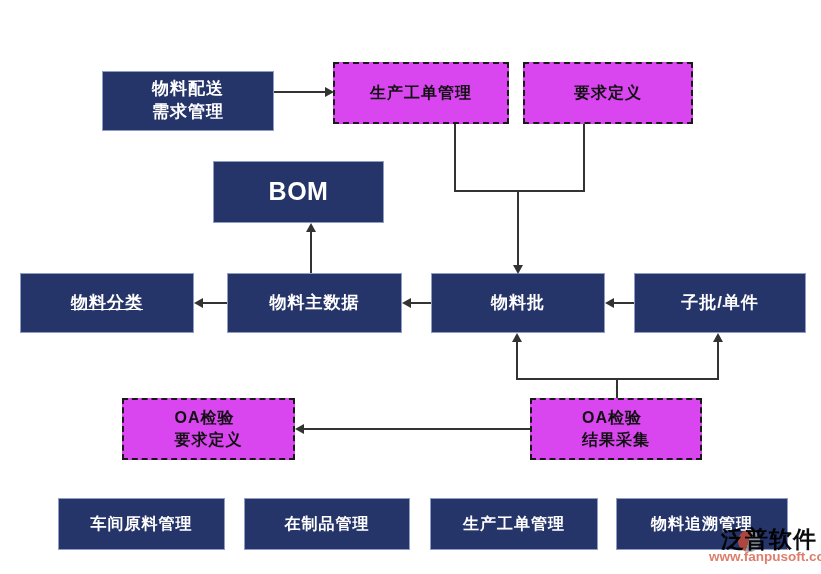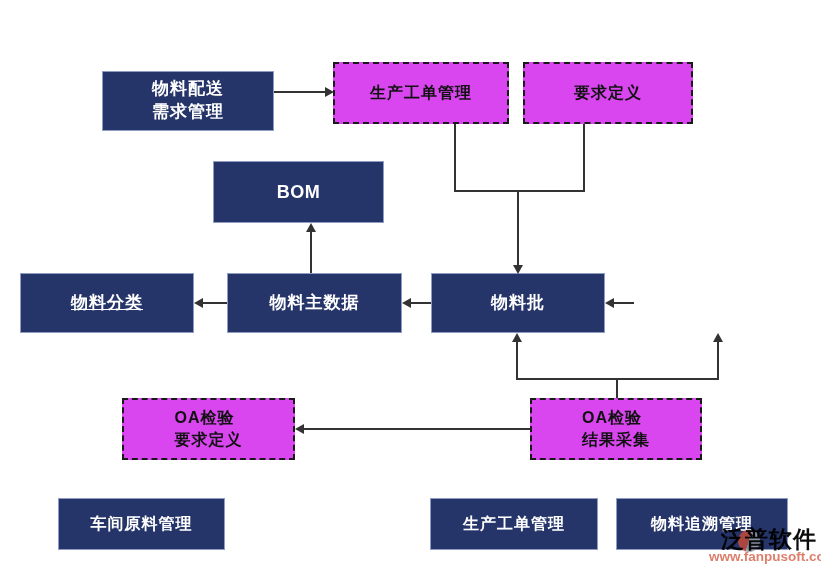--- a/index.html
+++ b/index.html
@@ -20,21 +20,21 @@
     justify-content: center;
     text-align: center;
     font-weight: bold;
     font-size: 17px;
     line-height: 1.35;
     white-space: pre-line;
     letter-spacing: 1px;
     box-sizing: border-box;
     border: 1px solid #8f9cc4;
   }
-  .node.bom { font-size: 18px; letter-spacing: 0.5px; }
+  .node.bom { font-size: 25px; letter-spacing: 0.5px; }
   .node.small { font-size: 16px; }
   .dashed {
     position: absolute;
     background: #d946ef;
     color: #111111;
     display: flex;
     align-items: center;
     justify-content: center;
     font-weight: bold;
     font-size: 16px;
@@ -81,29 +81,31 @@
   <div class="dashed" style="left:523px; top:62px; width:170px; height:62px;">要求定义</div>
 
   <div class="node bom" style="left:213px; top:161px; width:171px; height:62px;">BOM</div>
 
   <div class="node" style="left:20px; top:273px; width:174px; height:60px;text-decoration:underline;">物料分类</div>
 
   <div class="node" style="left:227px; top:273px; width:175px; height:60px;">物料主数据</div>
 
   <div class="node" style="left:431px; top:273px; width:174px; height:60px;font-family:Liberation Serif, serif;">物料批</div>
 
+  <div class="node" style="left:634px; top:273px; width:172px; height:60px;">子批/单件</div>
 
   <div class="dashed" style="left:122px; top:398px; width:173px; height:62px;">OA检验
 要求定义</div>
 
   <div class="dashed" style="left:530px; top:398px; width:172px; height:62px;">OA检验
 结果采集</div>
 
   <div class="node small" style="left:58px; top:498px; width:167px; height:52px;">车间原料管理</div>
 
+  <div class="node small" style="left:244px; top:498px; width:166px; height:52px;">在制品管理</div>
 
   <div class="node small" style="left:430px; top:498px; width:168px; height:52px;">生产工单管理</div>
 
   <div class="node small" style="left:616px; top:498px; width:172px; height:52px;">物料追溯管理</div>
 
   <div class="hl" style="left:274px; top:91px; width:51px;"></div>
   <div class="arr right" style="left:325px; top:87px;"></div>
 
   <div class="vl" style="left:454px; top:124px; height:68px;"></div>
   <div class="vl" style="left:583px; top:124px; height:68px;"></div>

